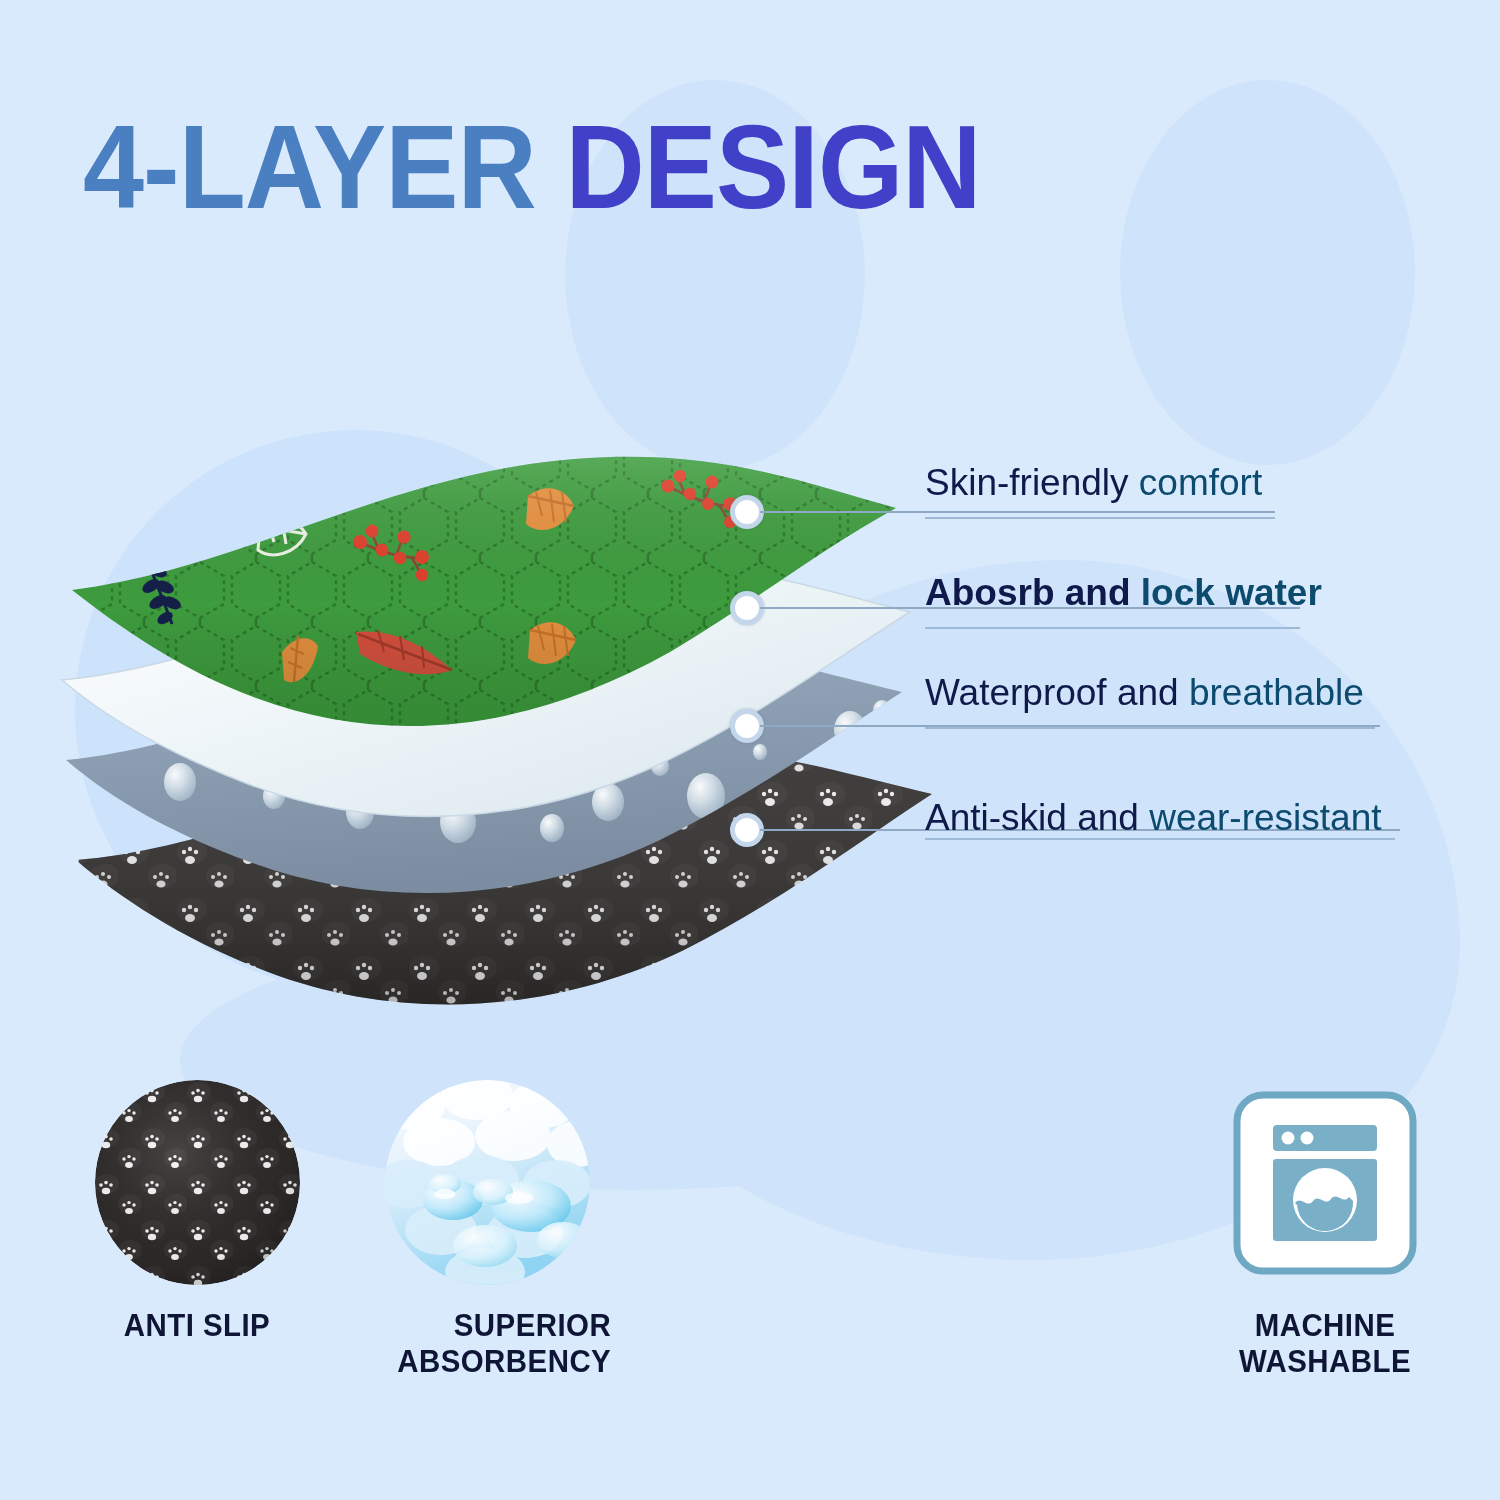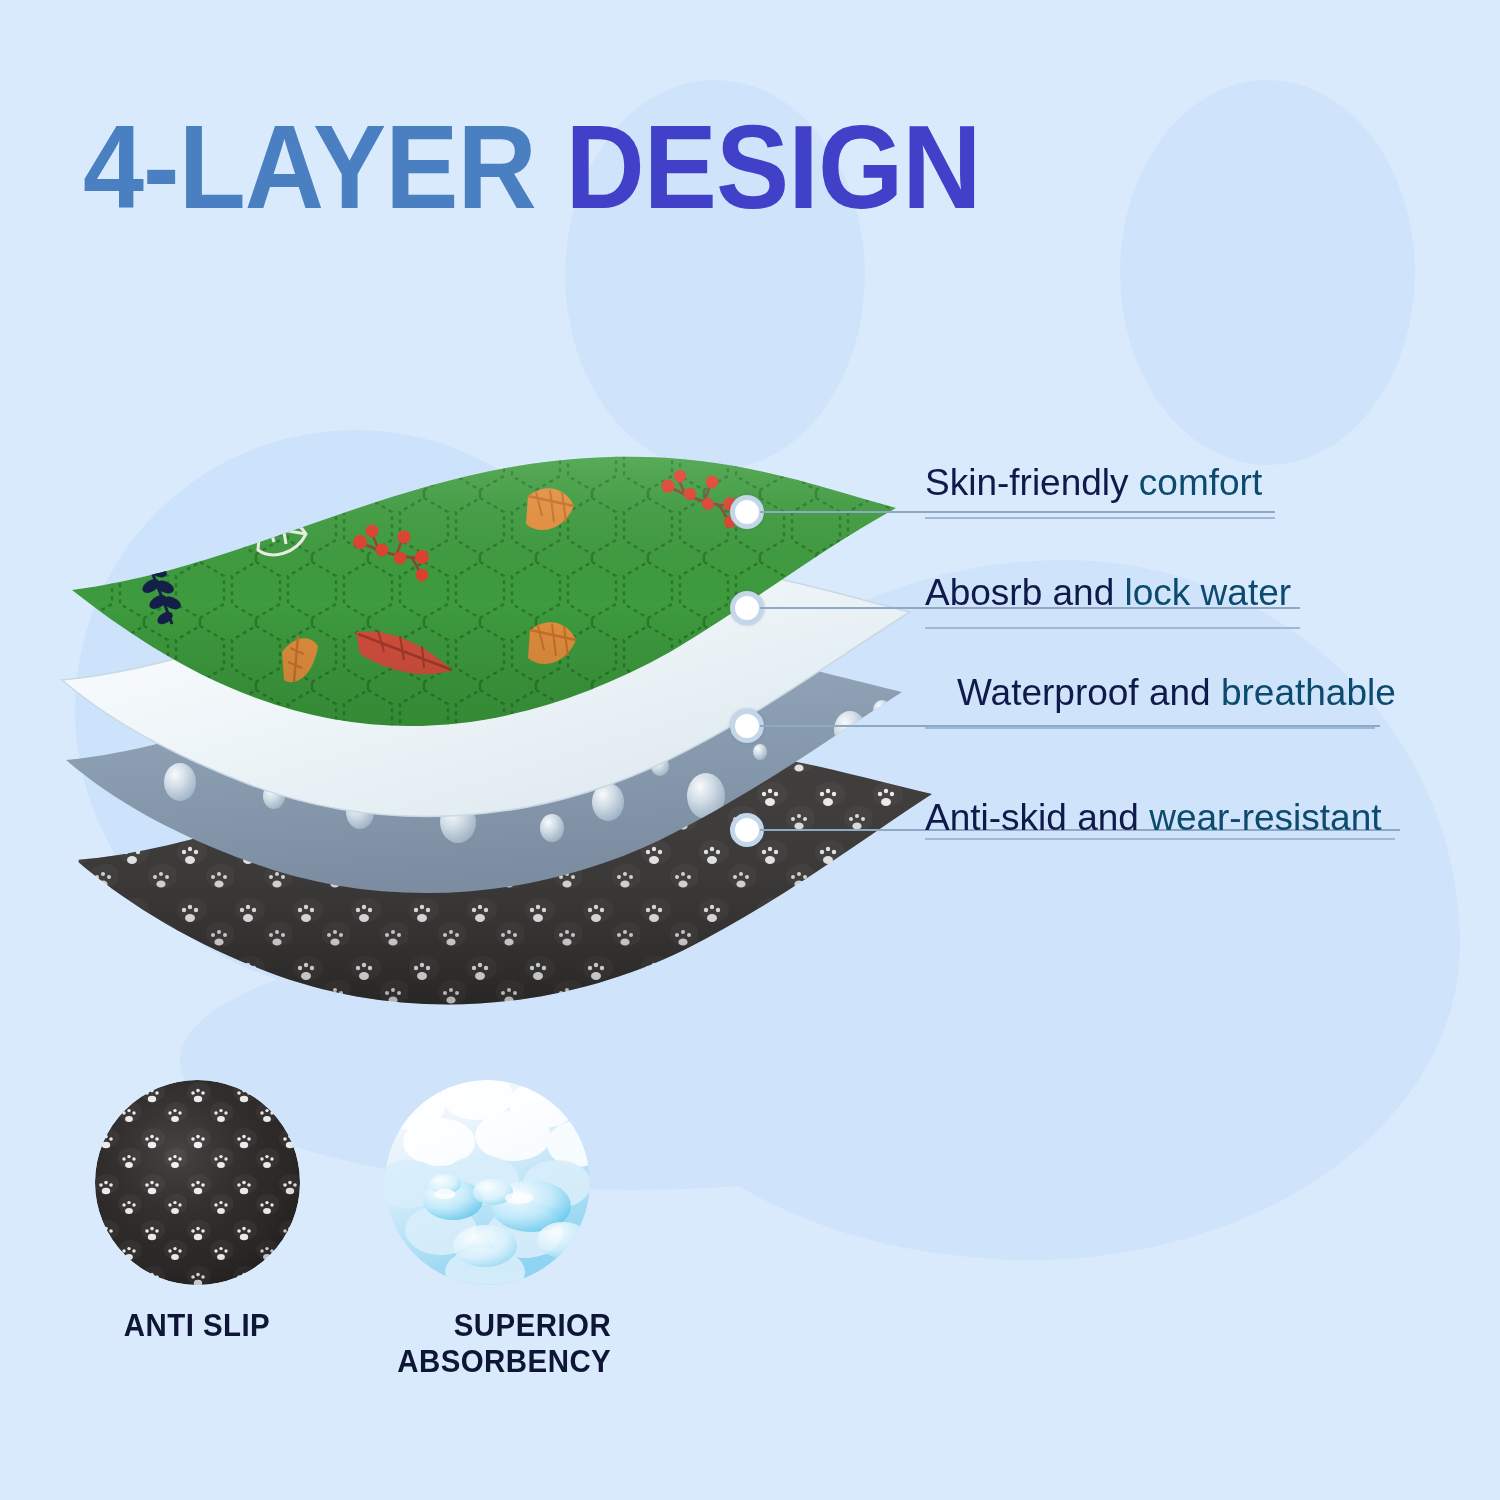--- a/index.html
+++ b/index.html
@@ -279,31 +279,31 @@
     <div class="ctext" style="left:925px;top:462px;">
       <span>Skin-friendly</span>
       <span class="hi">comfort</span>
     </div>
     <div class="uline" style="left:925px;top:517px;width:350px;"></div>
   </div>
 
   <div class="callout">
     <div class="dot" style="left:730px;top:591px;"></div>
     <div class="lead" style="left:760px;top:607px;width:540px;"></div>
-    <div class="ctext" style="left:925px;top:572px;">
+    <div class="ctext" style="left:925px;top:572px;font-weight:bold;">
       <span>Abosrb and</span>
       <span class="hi">lock water</span>
     </div>
     <div class="uline" style="left:925px;top:627px;width:375px;"></div>
   </div>
 
   <div class="callout">
     <div class="dot" style="left:730px;top:709px;"></div>
     <div class="lead" style="left:760px;top:725px;width:620px;"></div>
-    <div class="ctext" style="left:957px;top:672px;">
+    <div class="ctext" style="left:925px;top:672px;">
       <span>Waterproof and</span>
       <span class="hi">breathable</span>
     </div>
     <div class="uline" style="left:925px;top:727px;width:450px;"></div>
   </div>
 
   <div class="callout">
     <div class="dot" style="left:730px;top:813px;"></div>
     <div class="lead" style="left:760px;top:829px;width:640px;"></div>
     <div class="ctext" style="left:925px;top:797px;">
@@ -410,15 +410,36 @@
         </div>
       </div>
       <div class="flabel">
         <div>SUPERIOR</div>
         <div>ABSORBENCY</div>
       </div>
     </div>
 
 
 
+    <div class="feat" style="left:1190px;">
+      <div class="icon-wrap">
+        <svg width="200" height="200" viewBox="0 0 200 200">
+          <rect x="12" y="12" width="176" height="176" rx="26" ry="26" fill="#ffffff" stroke="#6fa8c2" stroke-width="7"></rect>
+
+          <rect x="48" y="42" width="104" height="26" rx="4" fill="#79b0c8"></rect>
+          <circle cx="63" cy="55" r="6.5" fill="#ffffff"></circle>
+          <circle cx="82" cy="55" r="6.5" fill="#ffffff"></circle>
+
+          <rect x="48" y="76" width="104" height="82" rx="3" fill="#79b0c8"></rect>
+
+          <circle cx="100" cy="117" r="32" fill="#ffffff"></circle>
+          <path d="M70 120 C 76 112 82 126 88 118 C 94 110 100 124 106 116 C 112 108 118 122 124 114
+                   L 128 118 A 28 28 0 0 1 72 122 Z" fill="#79b0c8"></path>
+        </svg>
+      </div>
+      <div class="flabel">
+        <div>MACHINE</div>
+        <div>WASHABLE</div>
+      </div>
+    </div>
 
   </div>
 </div>
 
 </body></html>

